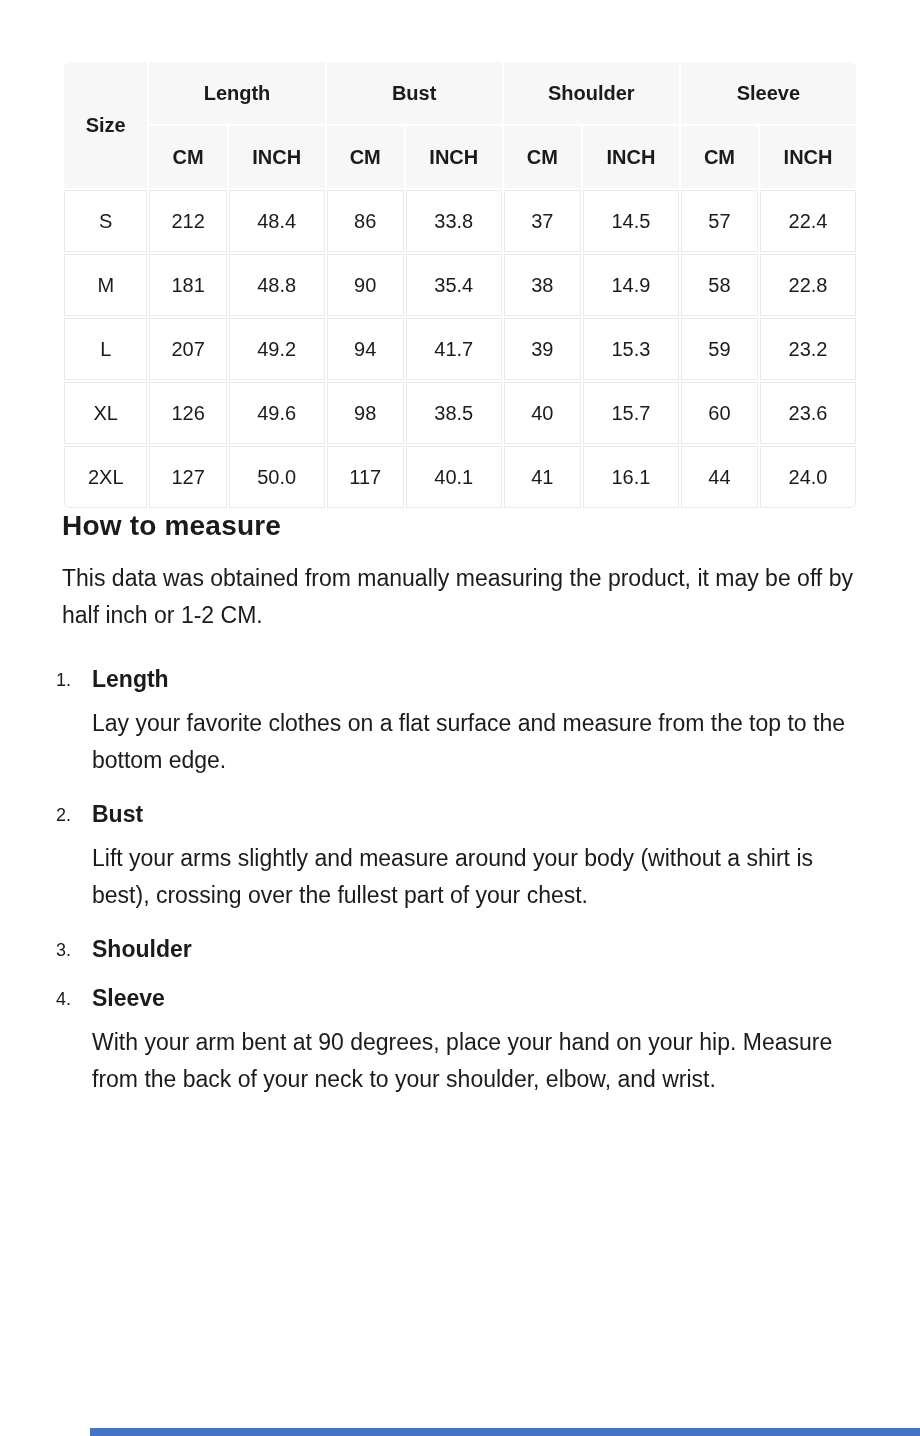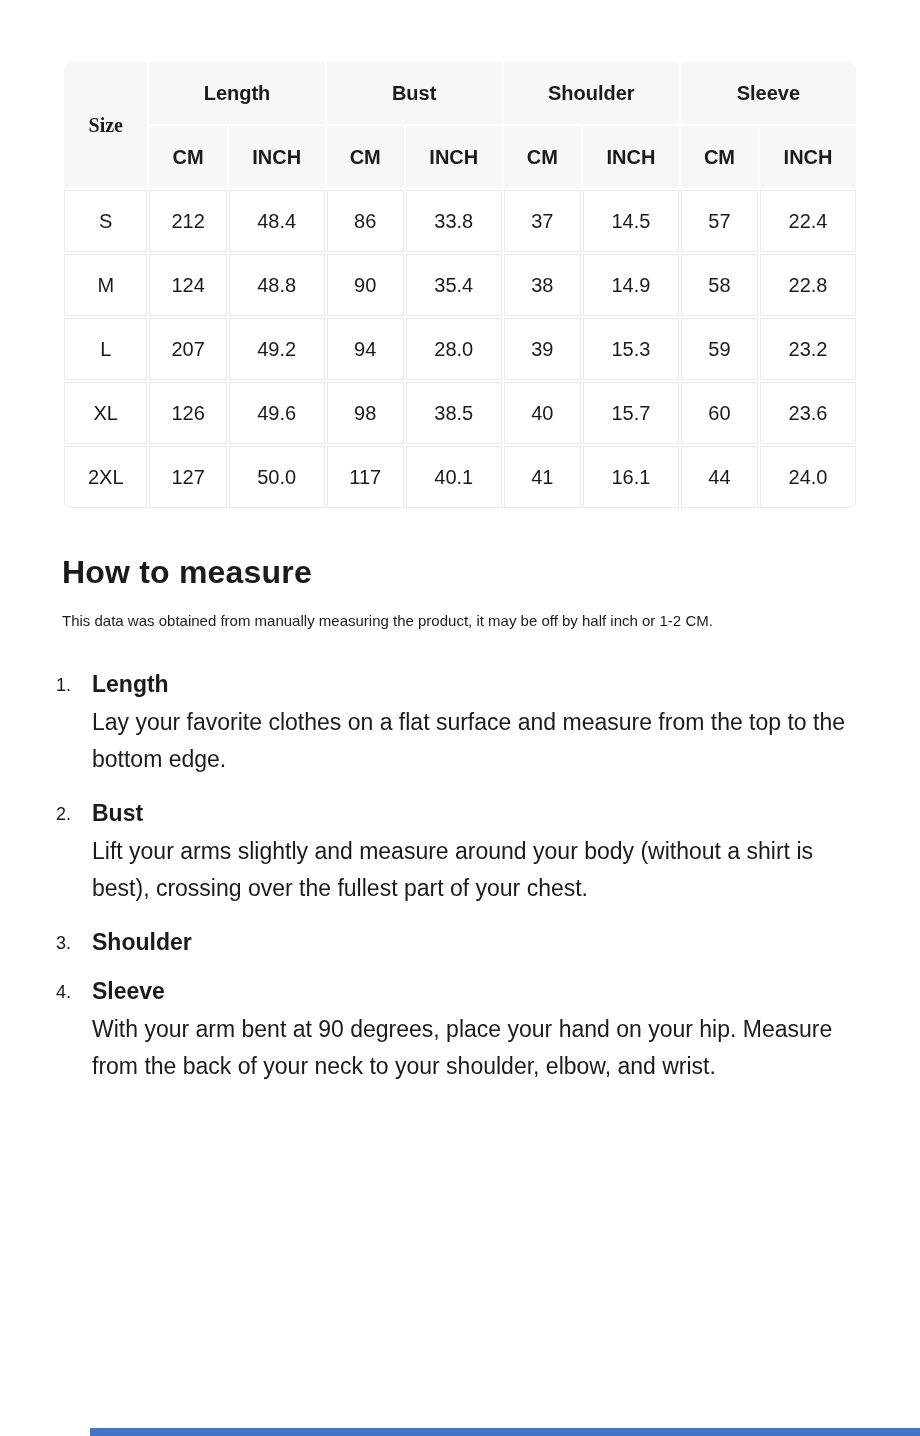--- a/index.html
+++ b/index.html
@@ -33,55 +33,54 @@
     vertical-align:middle;
   }
   table.size-chart td{
     border:1px solid var(--table-border);
     font-size:20px;
     height:62px;
     text-align:center;
     vertical-align:middle;
     background:#ffffff;
   }
-  th.corner-tl{border-radius:6px 0 0 0;font-family:Liberation Serif, serif;}
+  th.corner-tl{border-radius:6px 0 0 0;}
   th.corner-tr{border-radius:0 6px 0 0;}
   td.corner-bl{border-radius:0 0 0 6px;}
   td.corner-br{border-radius:0 0 6px 0;}
   col.c-size{width:10.8%;}
   col.c-cm{width:10.0%;}
   col.c-inch{width:12.4%;}
 
   
   .htm-title{
-    margin-top:44px;
-    font-size:32px;
+    font-size:28px;
     font-weight:bold;
     letter-spacing:0.2px;
   }
   .htm-intro{
-    margin-top:11px;
-    font-size:15px;
+    margin-top:18px;
+    font-size:23px;
     line-height:37px;
   }
   .steps{margin-top:32px;margin-left:-6px;}
   .step{display:flex;margin-bottom:22px;}
   .step-num{
     width:36px;
     flex:0 0 36px;
     font-size:18px;
     padding-top:4px;
   }
   .step-body{flex:1;}
   .step-title{
     font-size:23px;
     font-weight:bold;
   }
   .step-desc{
-    margin-top:6px;
+    margin-top:12px;
     font-size:23px;
     line-height:37px;
   }
 
   
   .bottom-bar{
     position:absolute;
     left:90px;right:0;bottom:0;
     height:8px;
     background:var(--bottom-bar);
@@ -130,35 +129,35 @@
         <td>48.4</td>
         <td>86</td>
         <td>33.8</td>
         <td>37</td>
         <td>14.5</td>
         <td>57</td>
         <td>22.4</td>
       </tr>
       <tr>
         <td>M</td>
-        <td>124</td>
+        <td>181</td>
         <td>48.8</td>
         <td>90</td>
         <td>35.4</td>
         <td>38</td>
         <td>14.9</td>
         <td>58</td>
         <td>22.8</td>
       </tr>
       <tr>
         <td>L</td>
         <td>207</td>
         <td>49.2</td>
         <td>94</td>
-        <td>28.0</td>
+        <td>41.7</td>
         <td>39</td>
         <td>15.3</td>
         <td>59</td>
         <td>23.2</td>
       </tr>
       <tr>
         <td>XL</td>
         <td>126</td>
         <td>49.6</td>
         <td>98</td>

